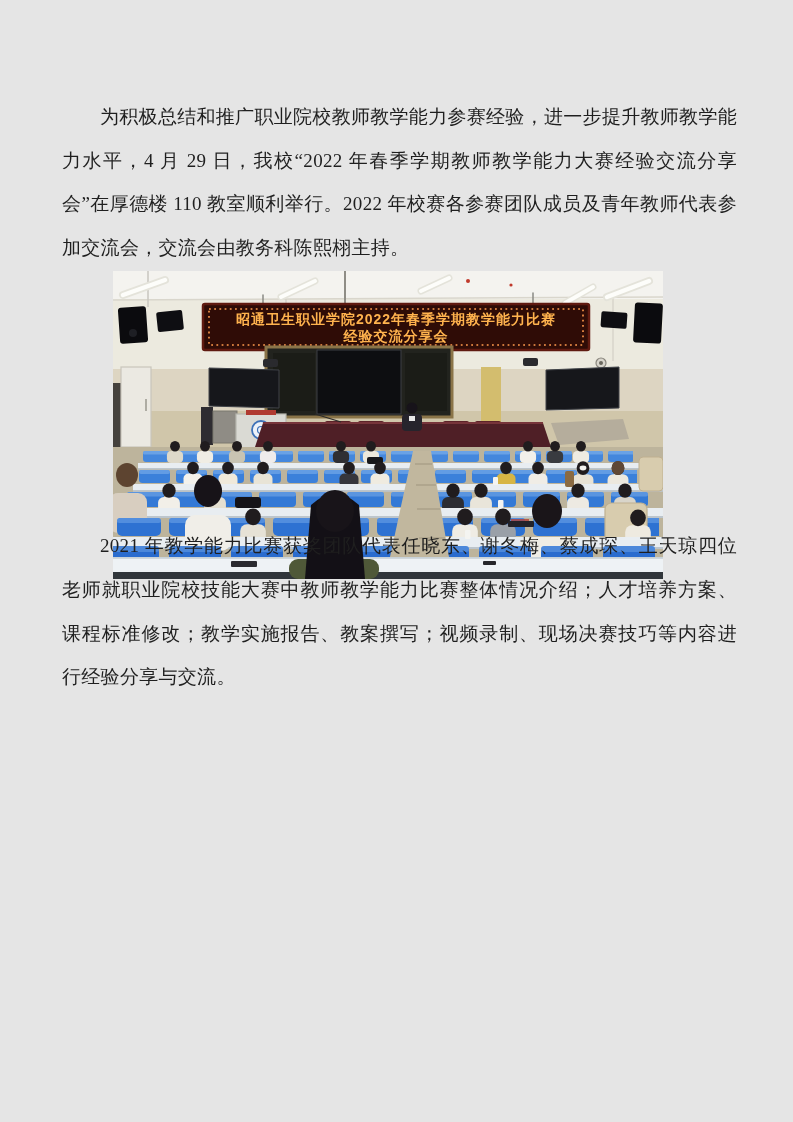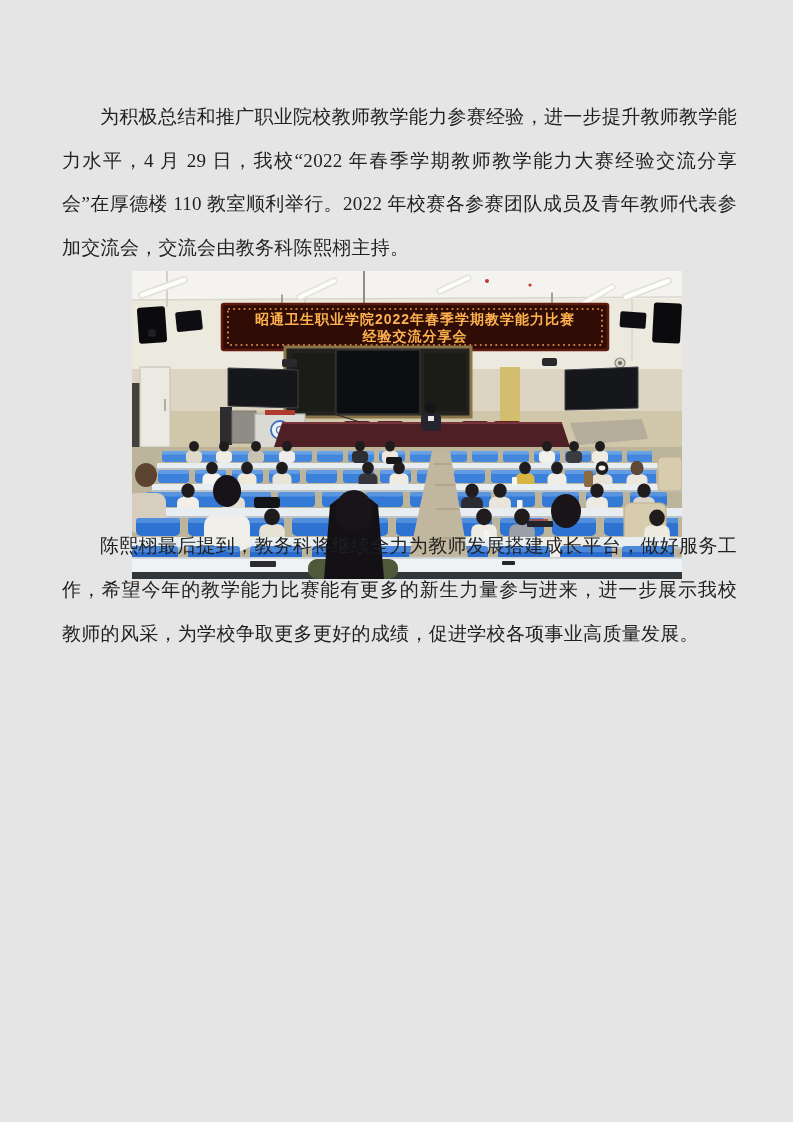--- a/index.html
+++ b/index.html
@@ -22,21 +22,21 @@
     font-size: 19px;
     line-height: 43.6px;
     color: #1f1f1f;
     text-align: justify;
     text-justify: inter-character;
     word-break: break-all;
     letter-spacing: 0.3px;
     text-indent: 2em;
   }
   figure.photo {
-    margin: 2px 0 17px 70px;
+    margin: 2px 0 17px 51px;
     padding: 0;
     width: 550px;
     height: 236px;
     line-height: 0;
   }
   figure.photo svg { display: block; }
   .banner-text {
     font-family: "Liberation Sans", "DejaVu Sans", sans-serif;
     font-weight: bold;
     font-size: 14px;
@@ -250,15 +250,15 @@
         <rect x="0" y="301" width="550" height="7" fill="#31363b"></rect>
         <rect x="118" y="290" width="26" height="6" rx="1" fill="#2b2b30"></rect>
         <rect x="370" y="290" width="13" height="4" rx="1" fill="#26262a"></rect>
         <rect x="176" y="288" width="90" height="20" rx="9" fill="#4f5838"></rect>
         <path d="M198,234 Q222,212 246,234 L252,308 L192,308 Z" fill="#131016"></path>
         <ellipse cx="222" cy="240" rx="19" ry="21" fill="#181419"></ellipse>
       </g>
     </svg>
   </figure>
 
-  <p class="para">陈熙栩最后提到，教务科将继续全力为教师发展搭建成长平台，做好服务工作，希望今年的教学能力比赛能有更多的新生力量参与进来，进一步展示我校教师的风采，为学校争取更多更好的成绩，促进学校各项事业高质量发展。</p>
+  <p class="para">2021 年教学能力比赛获奖团队代表任晓东、谢冬梅、蔡成琛、王天琼四位老师就职业院校技能大赛中教师教学能力比赛整体情况介绍；人才培养方案、课程标准修改；教学实施报告、教案撰写；视频录制、现场决赛技巧等内容进行经验分享与交流。</p>
 
 </div>
 
 </body></html>

